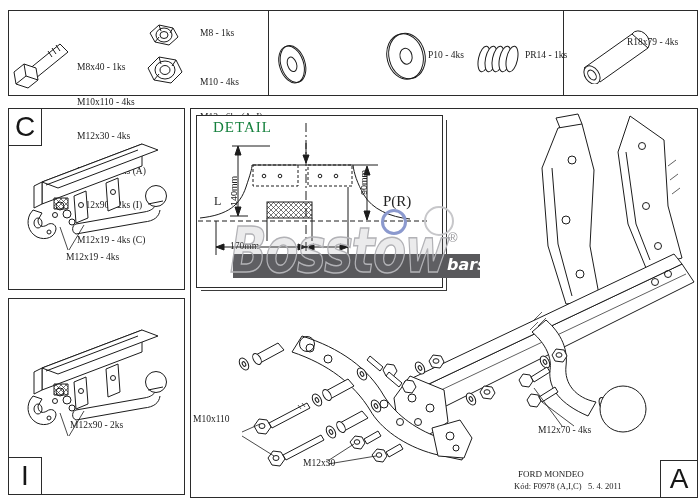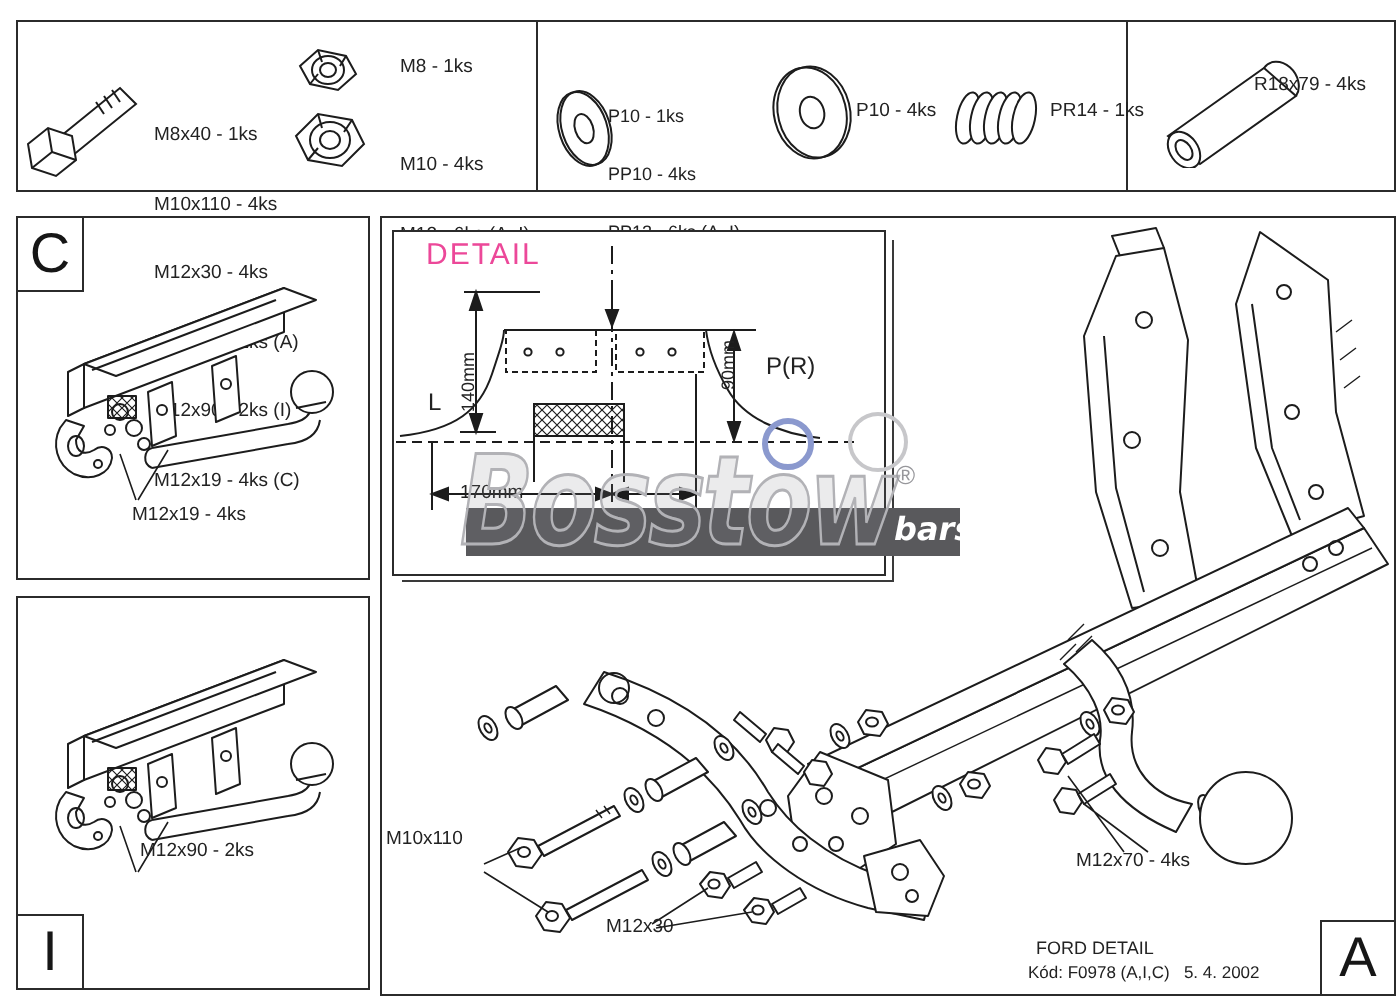--- a/index.html
+++ b/index.html
@@ -1,20 +1,20 @@
 <!DOCTYPE html>
 <html><head>
 <meta charset="utf-8">
 <style>
   html,body{margin:0;padding:0;background:#fff;}
   .sheet{position:relative;width:700px;height:504px;background:#ffffff;overflow:hidden;
          font-family:"Liberation Sans",sans-serif;color:#1c1c1c;}
   .abs{position:absolute;}
   .box{position:absolute;border:1px solid #2b2b2b;box-sizing:border-box;}
-  .lbl{position:absolute;font-size:9.5px;line-height:11.5px;color:#222;white-space:pre;}
+  .lbl{position:absolute;font-size:9.5px;line-height:11.5px;color:#222;white-space:pre;font-family:Liberation Serif, serif;}
   .lbl-s{position:absolute;font-size:9px;line-height:9.8px;color:#222;white-space:pre;}
   .letterbox{position:absolute;display:flex;align-items:center;justify-content:center;
              font-size:28px;font-weight:400;color:#161616;background:#fff;border:1px solid #2b2b2b;box-sizing:border-box;}
   .vtext{position:absolute;writing-mode:vertical-rl;transform:rotate(180deg);font-size:9px;color:#222;}
   .divider{position:absolute;width:1px;background:#2b2b2b;}
   .wm-band{position:absolute;left:233px;top:254px;width:247px;height:24px;background:#59595c;z-index:30;}
   .wm-brand{position:absolute;left:230px;top:219px;z-index:31;font-family:"DejaVu Sans",sans-serif;
             font-style:italic;font-weight:bold;font-size:62px;line-height:64px;
             color:rgba(130,130,136,0.16);-webkit-text-stroke:1.5px #b2b2b6;
             transform:scaleX(0.78);transform-origin:0 0;letter-spacing:-2px;}
@@ -110,26 +110,20 @@
     <div>M12 - 4ks (C)</div>
   </div>
 
   <svg class="abs" style="left:277px;top:40px" width="32" height="48" viewBox="0 0 32 48">
     <g stroke="#1c1c1c" stroke-width="1" fill="none" transform="rotate(-18 16 24)">
       <ellipse cx="16" cy="24" rx="12" ry="19" fill="#fff"></ellipse>
       <ellipse cx="14.5" cy="24" rx="12" ry="19"></ellipse>
       <ellipse cx="15" cy="24" rx="4.5" ry="7.5"></ellipse>
     </g>
   </svg>
-  <div class="lbl-s" style="left:304px;top:34px">
-    <div>P10 - 1ks</div>
-    <div>PP10 - 4ks</div>
-    <div>PP12 - 6ks (A, I)</div>
-    <div>PP12 - 9ks (C)</div>
-  </div>
 
   <svg class="abs" style="left:385px;top:30px" width="44" height="52" viewBox="0 0 44 52">
     <g stroke="#1c1c1c" stroke-width="1" fill="none" transform="rotate(-14 22 26)">
       <ellipse cx="22" cy="26" rx="18" ry="23" fill="#fff"></ellipse>
       <ellipse cx="20" cy="26" rx="18" ry="23"></ellipse>
       <ellipse cx="21" cy="26" rx="6" ry="8"></ellipse>
     </g>
   </svg>
   <div class="lbl" style="left:428px;top:50px">P10 - 4ks</div>
 
@@ -290,22 +284,22 @@
       <path d="M52,324 L70,316 M52,328 L84,348" stroke-width="0.8"></path>
       <path d="M136,354 L164,336 M138,356 L186,348" stroke-width="0.8"></path>
       <path d="M372,318 L344,280 M384,318 L352,294" stroke-width="0.8"></path>
     </g>
   </svg>
 
   <div class="lbl" style="left:193px;top:414px;z-index:3">M10x110</div>
   <div class="lbl" style="left:303px;top:458px;z-index:3">M12x30</div>
   <div class="lbl" style="left:538px;top:425px;z-index:3">M12x70 - 4ks</div>
 
-  <div class="lbl" style="left:518px;top:469px;z-index:3;font-size:9px">FORD DETAIL</div>
-  <div class="lbl" style="left:514px;top:481px;z-index:3;font-size:8.5px">Kód: F0978 (A,I,C)   5. 4. 2002</div>
+  <div class="lbl" style="left:518px;top:469px;z-index:3;font-size:9px">FORD MONDEO</div>
+  <div class="lbl" style="left:514px;top:481px;z-index:3;font-size:8.5px">Kód: F0978 (A,I,C)   5. 4. 2011</div>
   <div class="letterbox" style="left:660px;top:460px;width:38px;height:38px;z-index:3">A</div>
 
   <div class="box" style="left:196px;top:115px;width:247px;height:173px;background:#fff;z-index:5"></div>
   <div class="shadow" style="left:201px;top:290px;width:246px;height:1px;z-index:5"></div>
   <div class="shadow" style="left:446px;top:120px;width:1px;height:171px;z-index:5"></div>
 
   <svg class="abs" style="left:196px;top:115px;z-index:6" width="247" height="173" viewBox="0 0 247 173">
     <g stroke="#1c1c1c" stroke-width="1" fill="none">
 
       <path d="M56,50 L157,50"></path>
@@ -334,25 +328,25 @@
 
       <path d="M20,106 L20,140 M152,72 L152,140 M71,103 L71,126 M116,103 L116,126"></path>
       <path d="M20,132 L152,132"></path>
       <polygon points="28,129 28,135 20,132" fill="#1c1c1c"></polygon>
       <polygon points="102,129 102,135 110,132" fill="#1c1c1c"></polygon>
       <polygon points="118,129 118,135 110,132" fill="#1c1c1c"></polygon>
       <polygon points="144,129 144,135 152,132" fill="#1c1c1c"></polygon>
     </g>
   </svg>
 
-  <div class="lbl" style="left:213px;top:122px;z-index:7;font-size:15px;letter-spacing:1px;color:#ec4899">DETAIL</div>
+  <div class="lbl" style="left:213px;top:122px;z-index:7;font-size:15px;letter-spacing:1px;color:#15803d">DETAIL</div>
   <div class="vtext" style="left:229px;top:158px;height:48px;z-index:7">140mm</div>
   <div class="vtext" style="left:359px;top:153px;height:42px;z-index:7">90mm</div>
   <div class="lbl" style="left:214px;top:196px;z-index:7;font-size:12px">L</div>
-  <div class="lbl" style="left:383px;top:178px;z-index:7;font-size:12px">P(R)</div>
+  <div class="lbl" style="left:383px;top:196px;z-index:7;font-size:15px">P(R)</div>
   <div class="lbl" style="left:230px;top:241px;z-index:7">170mm</div>
   <div class="lbl" style="left:323px;top:256px;z-index:7">40mm</div>
 
   <div class="wm-band"></div>
   <div class="wm-brand">Bosstow</div>
   <div class="wm-reg">®</div>
   <div class="wm-ring-grey"></div>
   <div class="wm-ring-blue"></div>
   <div class="wm-bars">bars</div>
 

